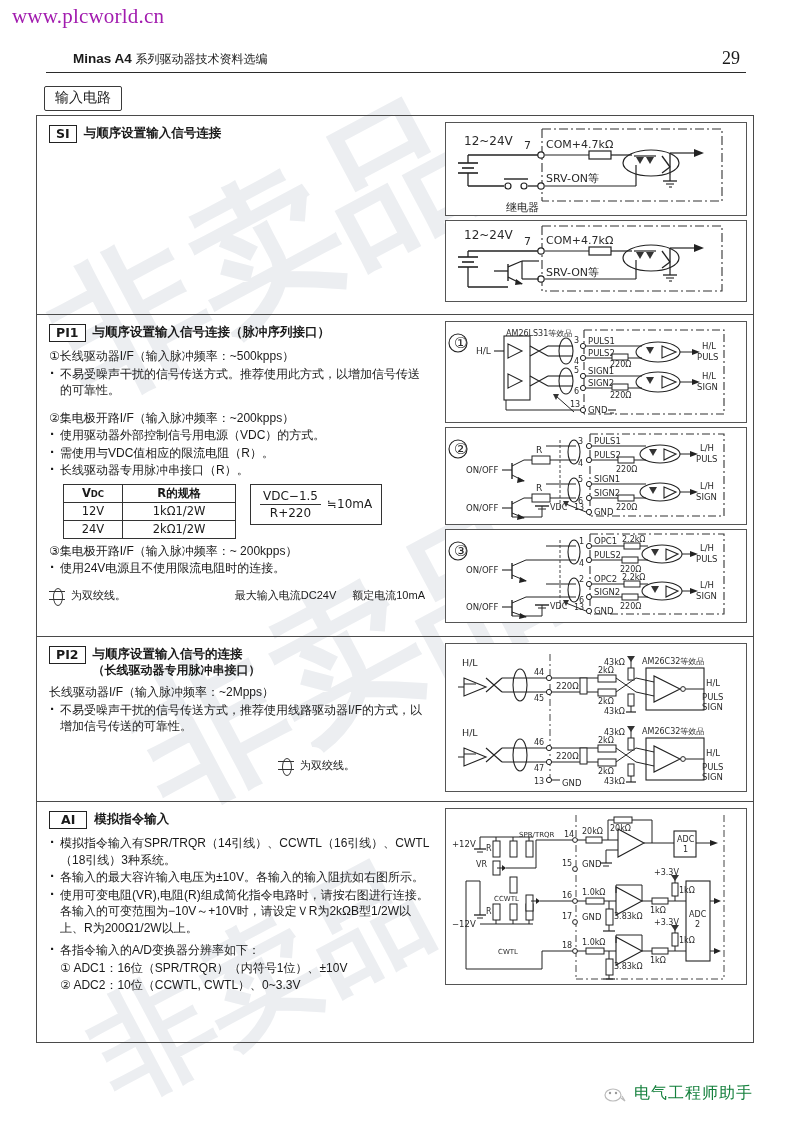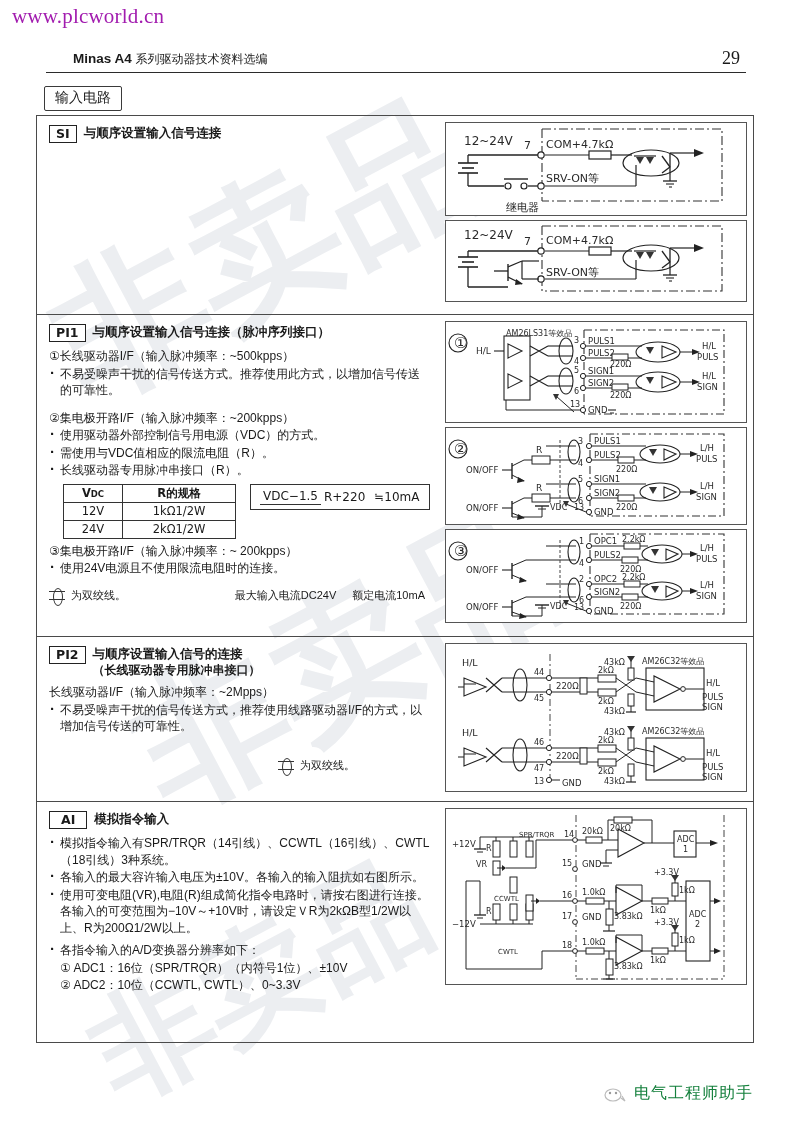--- a/index.html
+++ b/index.html
@@ -214,21 +214,21 @@
     padding: 4px 9px 4px 9px;
     display: flex;
     align-items: center;
     gap: 6px;
     font-size: 12px;
     background: #fff;
     font-family: "DejaVu Sans", sans-serif;
   }
   .frac {
     display: inline-flex;
-    flex-direction: row;
+    flex-direction: column;
     align-items: center;
     line-height: 14px;
     text-align: center;
   }
   .frac .num { border-bottom: 1.1px solid #333; padding: 0 3px 1px 3px; }
   .frac .den { padding: 1px 3px 0 3px; }
 
   
   .footnote-row {
     display: flex;

